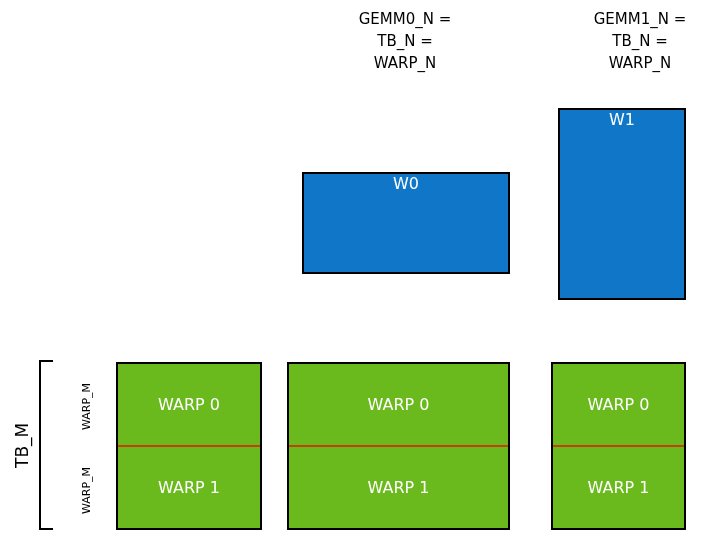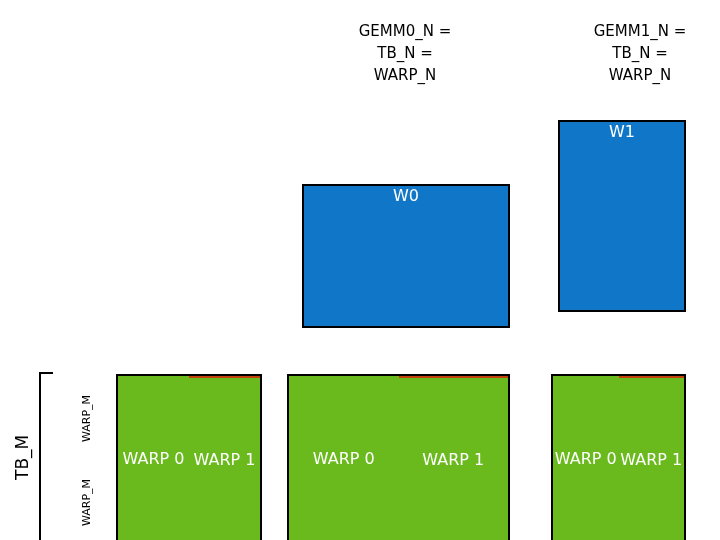--- a/index.html
+++ b/index.html
@@ -11,21 +11,21 @@
     height: 540px;
     background: #ffffff;
     font-family: "DejaVu Sans", sans-serif;
     overflow: hidden;
   }
   #stage {
     position: relative;
     width: 720px;
     height: 540px;
   }
-  .abs { position: absolute; margin-top: 12px; }
+  .abs { position: absolute; }
 
   
   .col-head {
     text-align: center;
     font-size: 15px;
     line-height: 22px;
     color: #000000;
     white-space: pre-line;
   }
 
@@ -40,21 +40,21 @@
     color: #ffffff;
     font-size: 16px;
   }
 
   
   .green-stack {
     box-sizing: border-box;
     border: 2px solid #000000;
     background: #6aba1e;
     display: flex;
-    flex-direction: row;
+    flex-direction: column;
   }
   .green-cell {
     flex: 1 1 0;
     display: flex;
     align-items: center;
     justify-content: center;
     color: #ffffff;
     font-size: 16px;
     box-sizing: border-box;
   }
@@ -85,21 +85,21 @@
 <div id="stage">
 
   <div class="abs col-head" style="left:300px; top:8px; width:210px;">GEMM0_N =
 TB_N =
 WARP_N</div>
 
   <div class="abs col-head" style="left:545px; top:8px; width:190px;">GEMM1_N =
 TB_N =
 WARP_N</div>
 
-  <div class="abs blue-box" style="left:302px; top:172px; width:208px; height:144px;">
+  <div class="abs blue-box" style="left:302px; top:172px; width:208px; height:102px;">
     <span>W0</span>
   </div>
 
   <div class="abs blue-box" style="left:558px; top:108px; width:128px; height:192px;">
     <span>W1</span>
   </div>
 
   <div class="abs brace" style="left:39px; top:360px; width:14px; height:170px;"></div>
 
   <div class="abs vlabel vlabel-big" style="left:12px; top:400px; height:90px;">TB_M</div>

